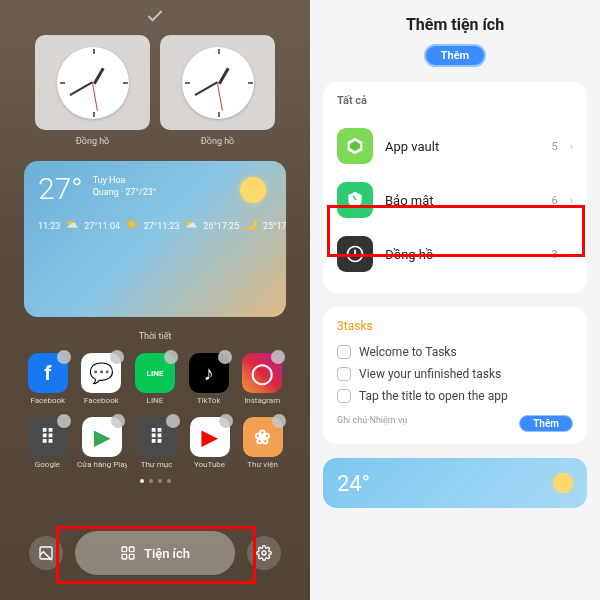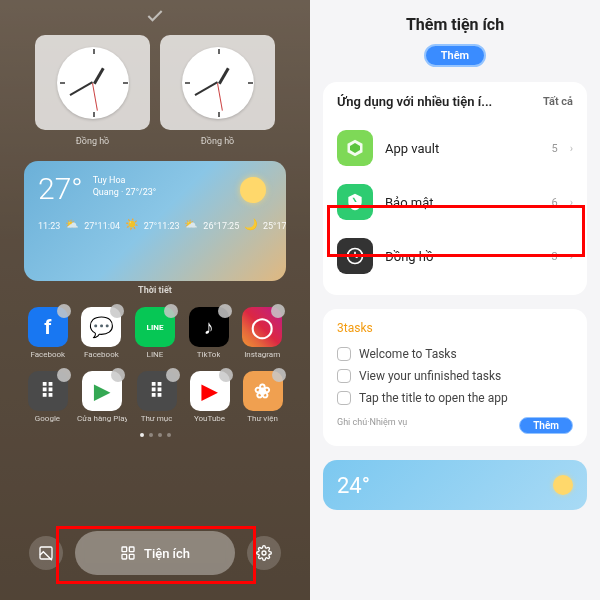--- a/index.html
+++ b/index.html
@@ -16,29 +16,29 @@
 .clock-item { display: flex; flex-direction: column; align-items: center; }
 .clock-tile { width: 115px; height: 95px; background: rgba(255,255,255,0.75); border-radius: 10px; display: flex; align-items: center; justify-content: center; }
 .clock-face { width: 72px; height: 72px; border-radius: 50%; background: #fff; box-shadow: 0 1px 3px rgba(0,0,0,0.2); position: relative; }
 .clock-hand { position: absolute; left: 50%; top: 50%; transform-origin: 0 0; background: #333; }
 .hand-h { width: 18px; height: 2.5px; transform: rotate(-60deg); }
 .hand-m { width: 26px; height: 2px; transform: rotate(150deg); }
 .hand-s { width: 28px; height: 1px; background: #c44; transform: rotate(80deg); }
 .tick { position: absolute; width: 2px; height: 5px; background: #666; left: 50%; top: 2px; transform-origin: 1px 34px; }
 .clock-label { font-size: 9px; color: #d8d4cf; margin-top: 6px; }
 
-.weather-widget { margin: 15px 14px 0; height: 120px; background: linear-gradient(135deg, #6bb0d8, #8ac6e6, #e0b880); border-radius: 14px; padding: 10px 14px; position: relative; overflow: hidden; }
+.weather-widget { margin: 15px 14px 0; height: 156px; background: linear-gradient(135deg, #6bb0d8, #8ac6e6, #e0b880); border-radius: 14px; padding: 10px 14px; position: relative; overflow: hidden; }
 .weather-widget::after { content: ""; position: absolute; right: 20px; top: 16px; width: 26px; height: 26px; border-radius: 50%; background: #ffd86b; box-shadow: 0 0 6px rgba(255,216,107,0.7); }
 .weather-top { display: flex; align-items: flex-start; gap: 10px; color: #fff; }
 .temp-big { font-size: 30px; font-weight: 300; }
 .loc-block { font-size: 9px; line-height: 1.3; margin-top: 4px; }
 .hourly { display: flex; justify-content: space-between; margin-top: 12px; }
 .hour-col { display: flex; flex-direction: row; align-items: flex-end; gap: 5px; font-size: 9px; color: #fff; opacity: 0.92; }
 .hour-icon { font-size: 11px; }
-.weather-label { text-align: center; font-size: 9px; color: #d8d4cf; margin-top: 4px; font-weight: bold; }
+.weather-label { text-align: center; font-size: 9px; color: #d8d4cf; margin-top: 14px; }
 
 .apps-grid { display: grid; grid-template-columns: repeat(5, 1fr); gap: 6px; padding: 12px 14px 0; }
 .app-item { display: flex; flex-direction: column; align-items: center; }
 .app-icon { width: 40px; height: 40px; border-radius: 10px; display: flex; align-items: center; justify-content: center; font-size: 20px; font-weight: bold; position: relative; }
 .app-icon::after { content: ""; position: absolute; top: -3px; right: -3px; width: 14px; height: 14px; border-radius: 50%; background: rgba(200,200,200,0.85); }
 .app-label { font-size: 8px; color: #d8d4cf; margin-top: 3px; text-align: center; white-space: nowrap; overflow: hidden; max-width: 50px; }
 
 .page-dots { display: flex; gap: 5px; justify-content: center; margin-top: 10px; }
 .dot { width: 4px; height: 4px; border-radius: 50%; background: rgba(255,255,255,0.35); }
 .dot.active { background: rgba(255,255,255,0.9); }
@@ -235,21 +235,20 @@
   </div>
   <div class="red-box-1"></div>
 </div>
 
 <div class="right-panel">
   <div class="right-title">Thêm tiện ích</div>
   <button class="add-btn-top">Thêm</button>
 
   <div class="card">
     <div class="card-title">
-      <div class="card-heading">Ứng dụng với nhiều tiện í...</div>
       <div class="see-all">Tất cả</div>
     </div>
     <div id="app-rows">
         <div class="app-row">
           <div class="row-icon" style="background:#7ed957">
             <svg width="20" height="20" viewBox="0 0 24 24" fill="#fff">
               <path d="M12 2L3 7v10l9 5 9-5V7l-9-5z" opacity="0.9"></path>
               <path d="M12 6L6 9.5v5L12 18l6-3.5v-5L12 6z" fill="#5bc43e"></path>
             </svg>
           </div>

